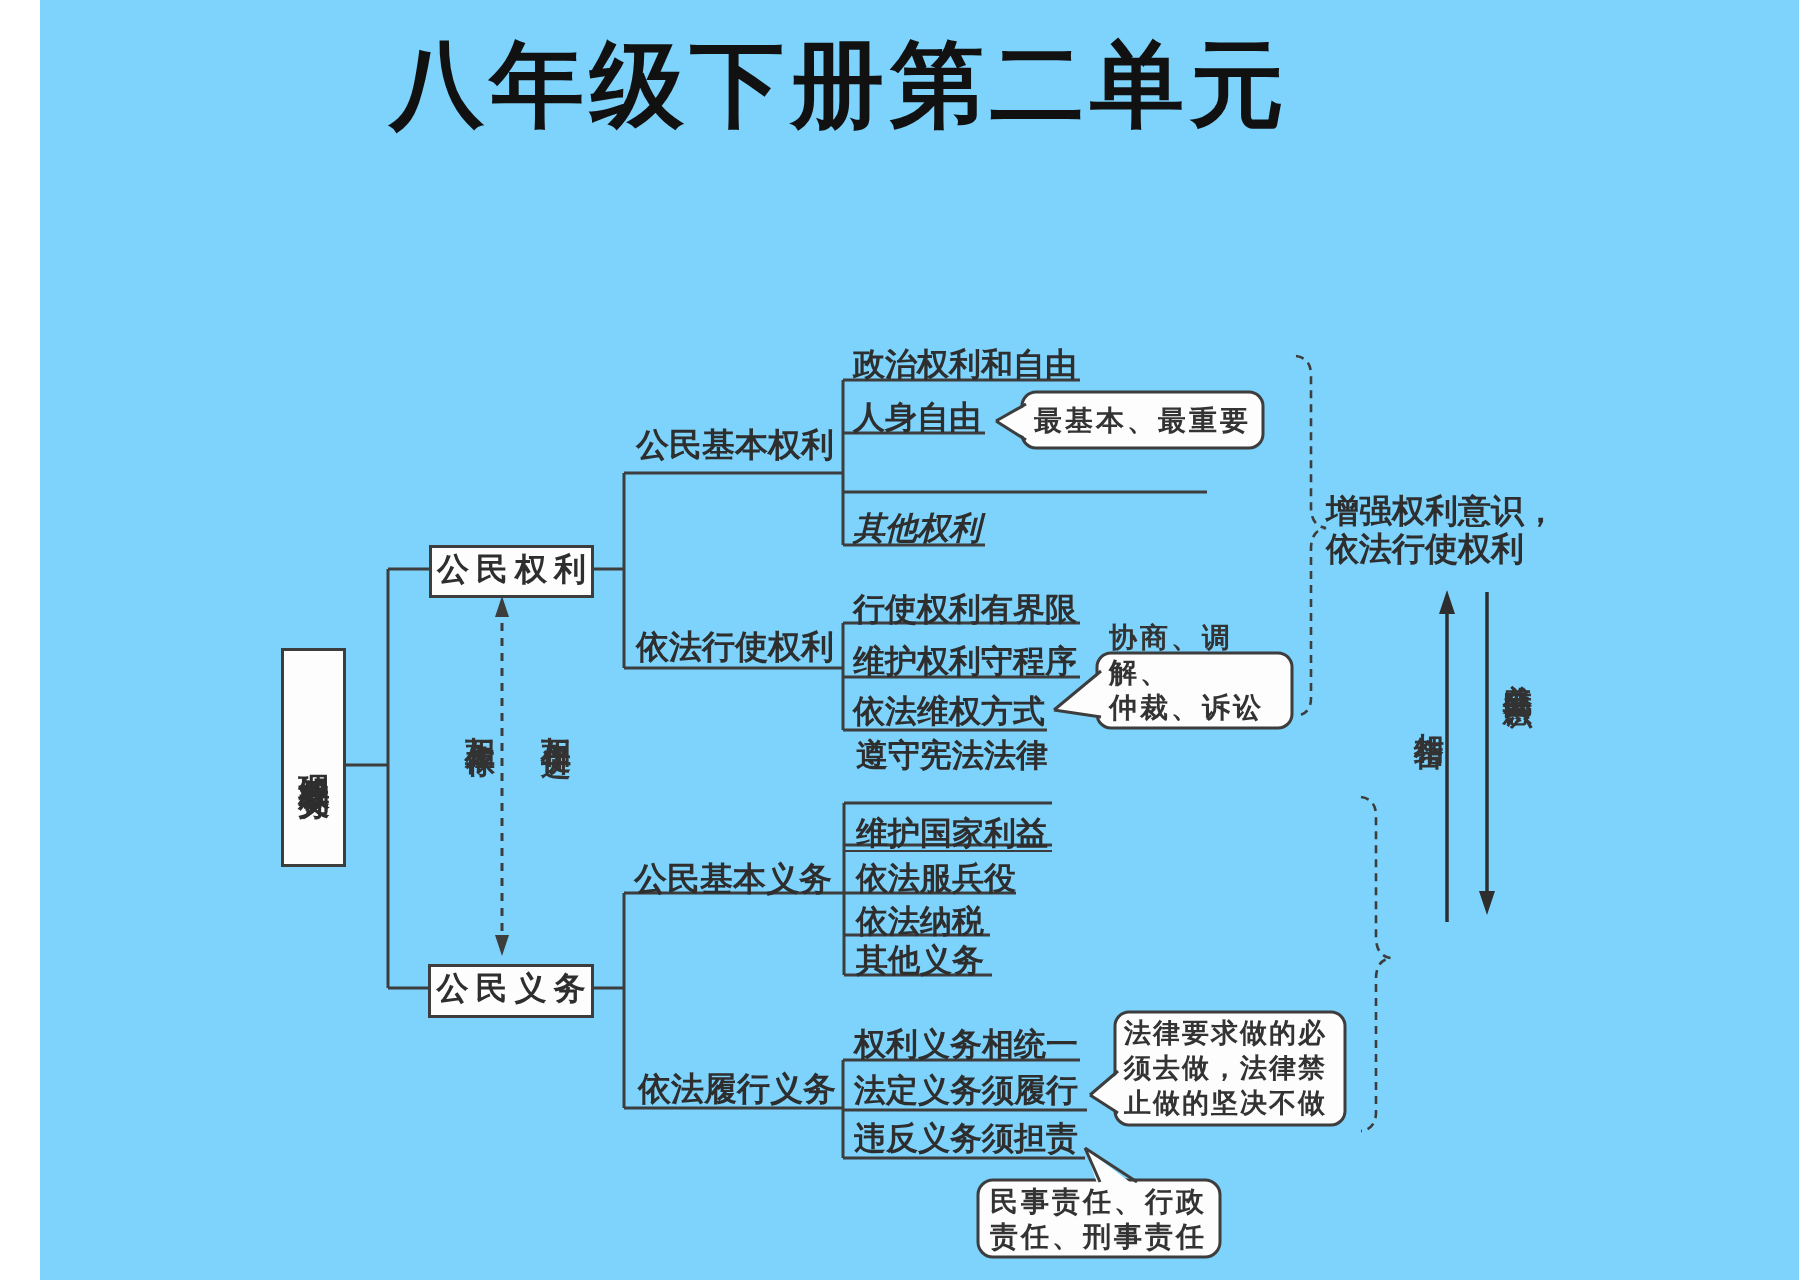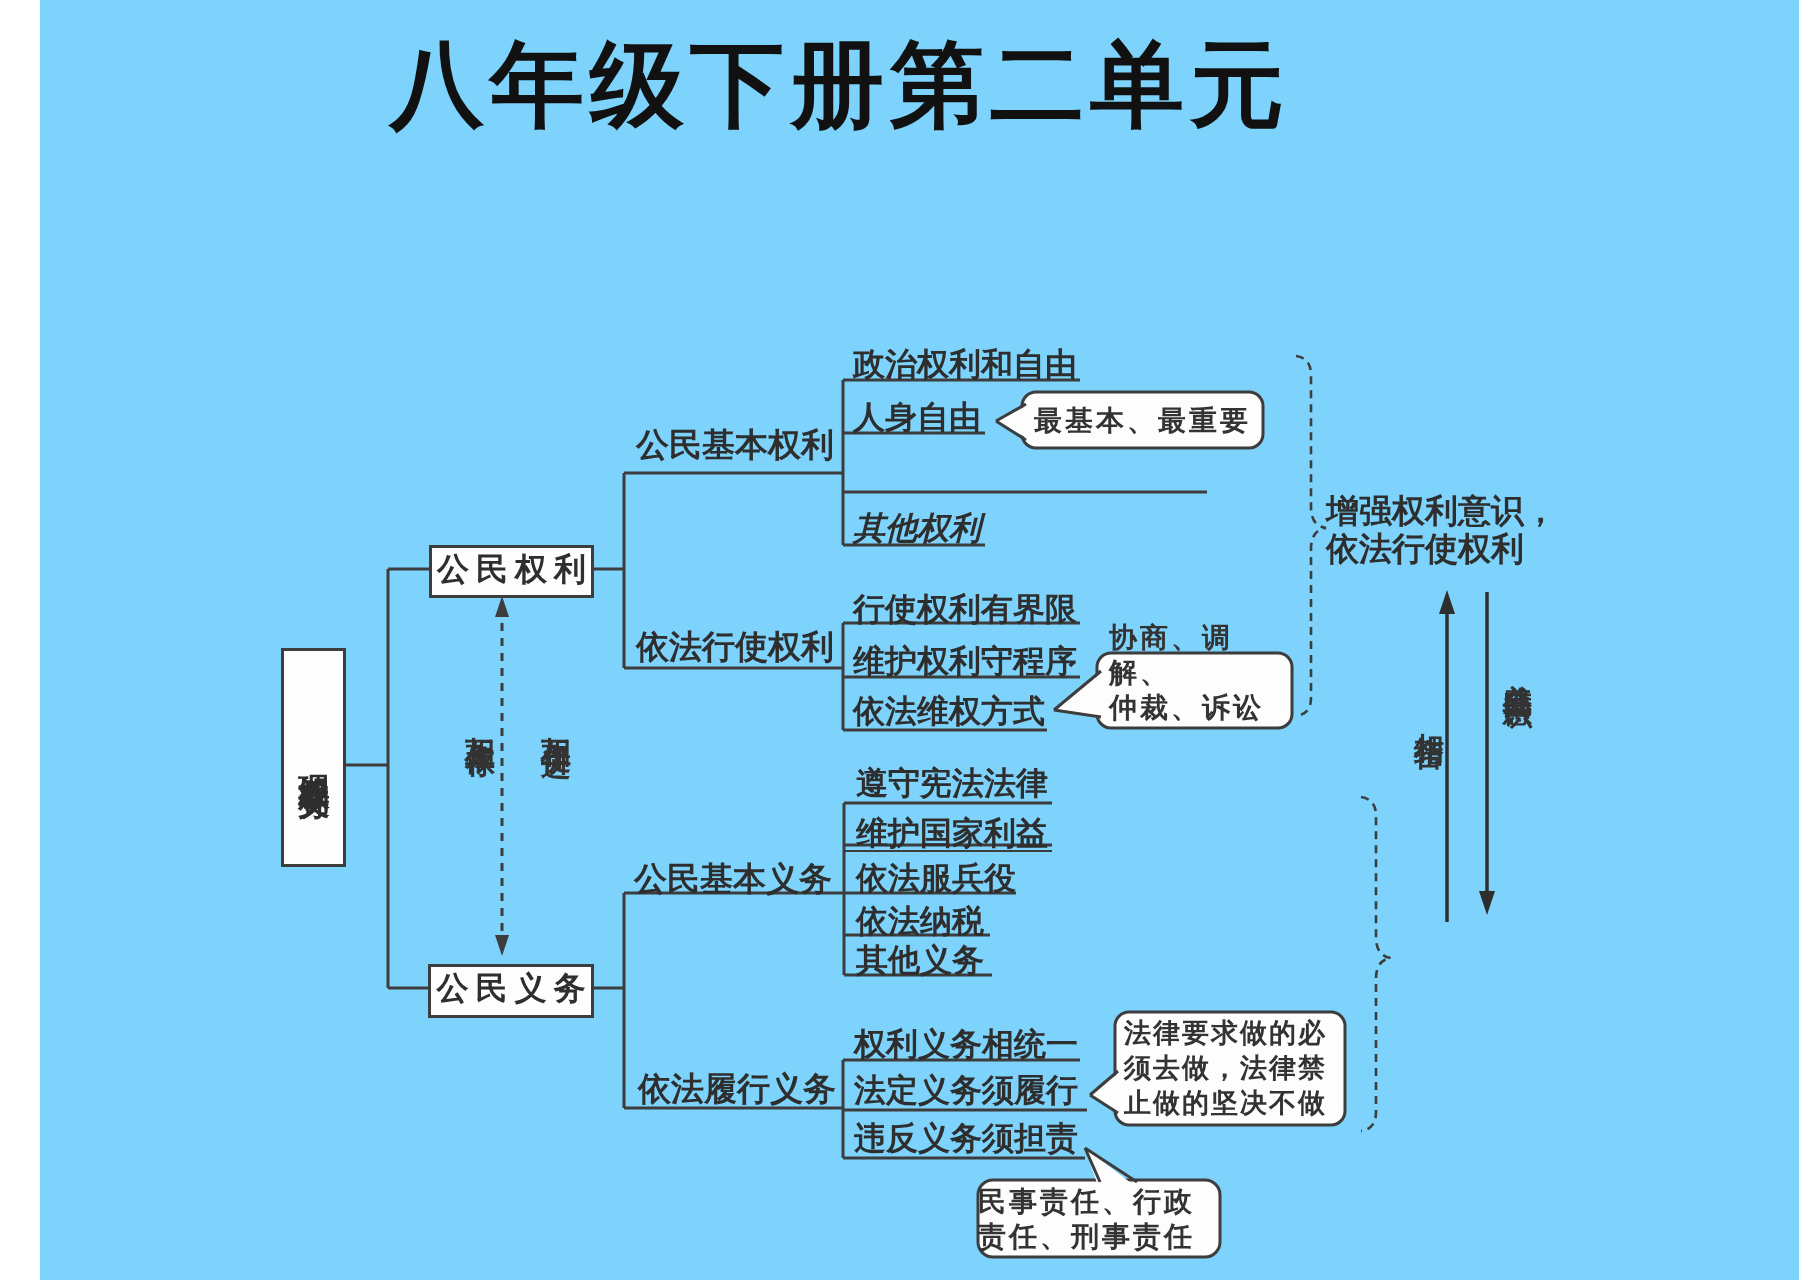--- a/index.html
+++ b/index.html
@@ -142,42 +142,42 @@
   <div class="abs leaf-label" style="left:813px;top:343px;">政治权利和自由</div>
   <div class="abs leaf-label" style="left:813px;top:396px;">人身自由</div>
   <div class="abs leaf-label" style="left:813px;top:507px;font-style:italic;">其他权利</div>
   <div class="abs leaf-label" style="left:813px;top:588px;">行使权利有界限</div>
   <div class="abs leaf-label" style="left:813px;top:640px;">维护权利守程序</div>
   <div class="abs leaf-label" style="left:813px;top:690px;">依法维权方式</div>
 
   <div class="abs branch-label" style="left:594px;top:857px;">公民基本义务</div>
   <div class="abs branch-label" style="left:598px;top:1067px;">依法履行义务</div>
 
-  <div class="abs leaf-label" style="left:816px;top:762px;">遵守宪法法律</div>
+  <div class="abs leaf-label" style="left:816px;top:734px;">遵守宪法法律</div>
   <div class="abs leaf-label" style="left:816px;top:812px;">维护国家利益</div>
   <div class="abs leaf-label" style="left:816px;top:857px;">依法服兵役</div>
   <div class="abs leaf-label" style="left:816px;top:900px;">依法纳税</div>
   <div class="abs leaf-label" style="left:816px;top:939px;">其他义务</div>
   <div class="abs leaf-label" style="left:814px;top:1023px;">权利义务相统一</div>
   <div class="abs leaf-label" style="left:814px;top:1069px;">法定义务须履行</div>
   <div class="abs leaf-label" style="left:814px;top:1117px;">违反义务须担责</div>
 
   <div class="abs callout-text" style="left:982px;top:392px;width:241px;height:56px;align-items:center;">
     <span>最基本、最重要</span>
   </div>
   <div class="abs callout-text" style="left:1057px;top:635px;width:195px;height:75px;padding-left:12px;box-sizing:border-box;">
     <span>协商、调解、</span>
     <span>仲裁、诉讼</span>
   </div>
   <div class="abs callout-text" style="left:1075px;top:1012px;width:230px;height:113px;padding-left:9px;box-sizing:border-box;font-size:27px;line-height:35px;letter-spacing:2px;">
     <span>法律要求做的必</span>
     <span>须去做，法律禁</span>
     <span>止做的坚决不做</span>
   </div>
-  <div class="abs callout-text" style="left:938px;top:1180px;width:242px;height:77px;box-sizing:border-box;">
+  <div class="abs callout-text" style="left:938px;top:1180px;width:242px;height:77px;padding-left:12px;box-sizing:border-box;">
     <span>民事责任、行政</span>
     <span>责任、刑事责任</span>
   </div>
 
   <div class="abs summary" style="left:1286px;top:492px;">
     <div>增强权利意识，</div>
     <div>依法行使权利</div>
   </div>
 
   <div class="abs vtext" style="left:1368px;top:708px;height:110px;letter-spacing:3px;">相结合</div>

